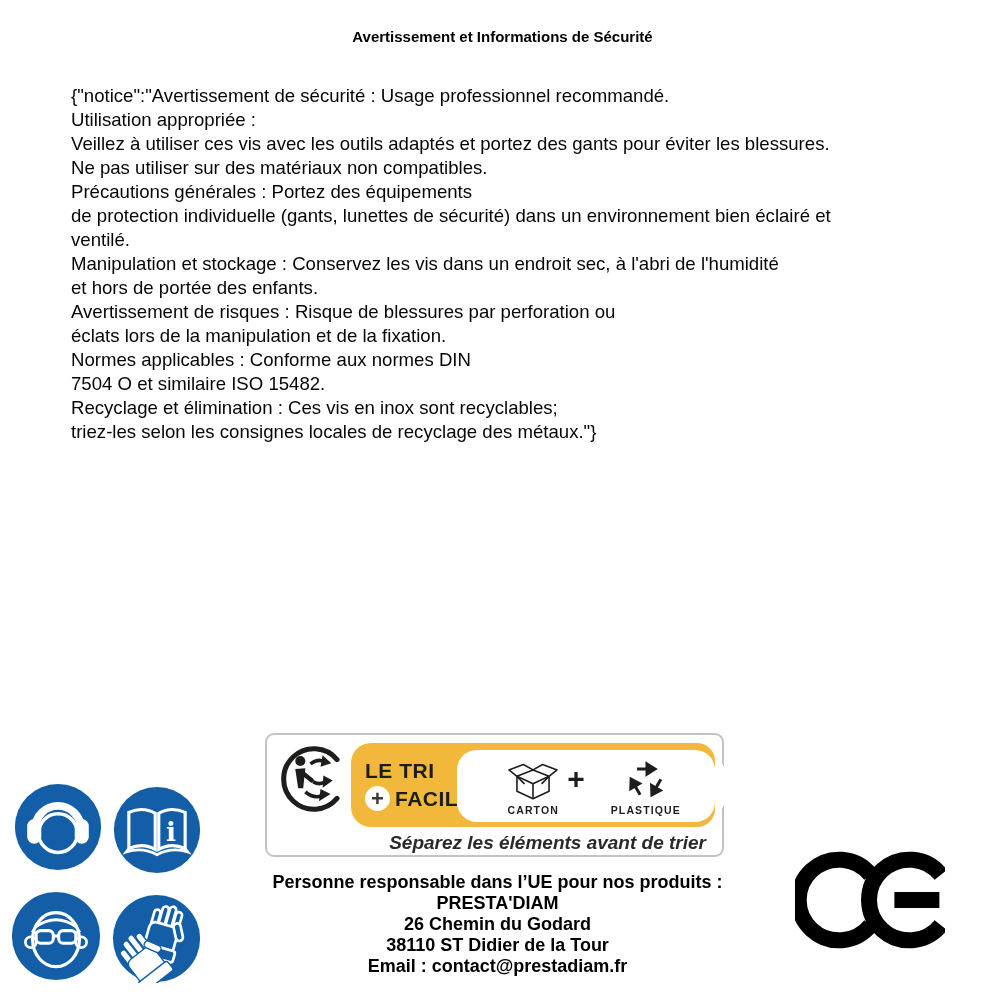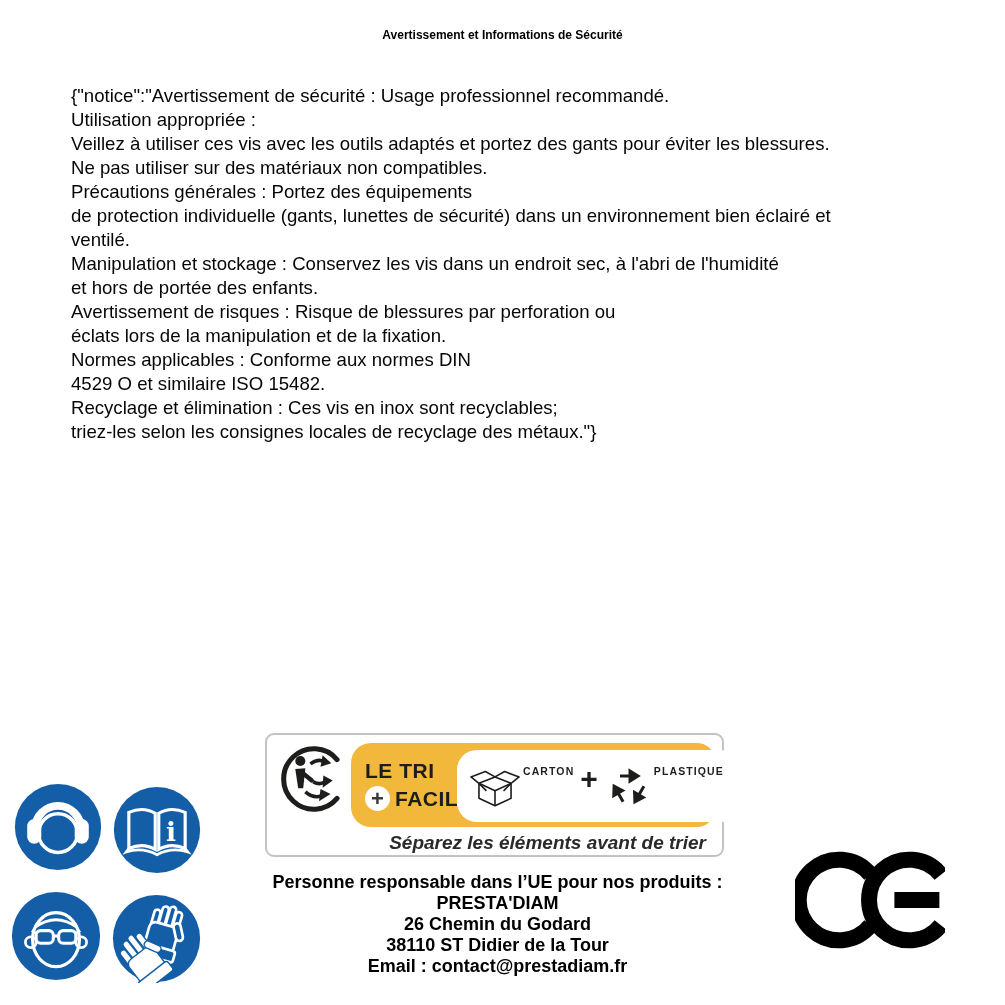--- a/index.html
+++ b/index.html
@@ -2,21 +2,21 @@
 <html><head>
 <meta charset="utf-8">
 <style>
   html,body{margin:0;padding:0;}
   body{
     width:1005px;height:1005px;background:#ffffff;position:relative;
     font-family:"Liberation Sans", sans-serif;color:#0a0a0a;overflow:hidden;
   }
   .abs{position:absolute;}
   
-  .page-title{top:28px;left:0;width:100%;text-align:center;font-size:12px;font-weight:bold;color:#000;}
+  .page-title{top:28px;left:0;width:100%;text-align:center;font-size:15px;font-weight:bold;color:#000;}
   
   .notice{left:71px;top:84px;width:888px;font-size:18.6px;line-height:24px;color:#060606;}
   .notice div{white-space:nowrap;}
   
   .picto{position:absolute;}
   
   .fr-label{left:268px;top:712px;font-size:14px;font-weight:bold;color:#1d1d1b;letter-spacing:.5px;margin-top:40px;}
   .capsule{
     left:265px;top:733px;width:459px;height:124px;background:#fff;
     border:2px solid #c3c3c3;border-radius:9px;box-sizing:border-box;
@@ -36,21 +36,21 @@
     flex:0 0 25px;
   }
   .white-panel{
     flex:1;background:#fff;margin:7px 0 5px 0;border-radius:20px;position:relative;
     display:flex;align-items:center;justify-content:center;padding:0 16px 0 10px;z-index:1;
   }
   .white-panel::after{
     content:"";position:absolute;right:-19px;top:50%;transform:translateY(-50%);
     border-top:36px solid transparent;border-bottom:36px solid transparent;border-left:19px solid #fff;
   }
-  .mat-col{display:flex;flex-direction:row;}
+  .mat-col{display:flex;flex-direction:column;align-items:center;margin-left:20px;}
   .mat-label{font-size:10.5px;font-weight:bold;letter-spacing:1.1px;color:#1d1d1b;margin-top:2px;}
   .mat-plus{font-size:30px;font-weight:bold;color:#1d1d1b;margin:0 6px 14px 6px;}
   .bin-area{width:86px;display:flex;align-items:center;justify-content:center;}
   .tagline{
     position:absolute;right:16px;top:97px;font-size:19px;font-weight:bold;font-style:italic;color:#2a2a2a;
   }
   
   .address{left:240px;top:872px;width:515px;text-align:center;font-weight:bold;font-size:18px;line-height:21px;color:#000;}
   
   .ce{left:795px;top:845px;}
@@ -66,21 +66,21 @@
   <div>Veillez à utiliser ces vis avec les outils adaptés et portez des gants pour éviter les blessures.</div>
   <div>Ne pas utiliser sur des matériaux non compatibles.</div>
   <div>Précautions générales : Portez des équipements</div>
   <div>de protection individuelle (gants, lunettes de sécurité) dans un environnement bien éclairé et</div>
   <div>ventilé.</div>
   <div>Manipulation et stockage : Conservez les vis dans un endroit sec, à l'abri de l'humidité</div>
   <div>et hors de portée des enfants.</div>
   <div>Avertissement de risques : Risque de blessures par perforation ou</div>
   <div>éclats lors de la manipulation et de la fixation.</div>
   <div>Normes applicables : Conforme aux normes DIN</div>
-  <div>4529 O et similaire ISO 15482.</div>
+  <div>7504 O et similaire ISO 15482.</div>
   <div>Recyclage et élimination : Ces vis en inox sont recyclables;</div>
   <div>triez-les selon les consignes locales de recyclage des métaux."}</div>
 </div>
 
 <svg class="picto" style="left:14px;top:783px;" width="88" height="88" viewBox="0 0 100 100">
   <circle cx="50" cy="50" r="49" fill="#135ea6"></circle>
   <circle cx="50" cy="57" r="22" fill="none" stroke="#fff" stroke-width="4"></circle>
   <path d="M 24 52 A 26 26 0 0 1 76 52" fill="none" stroke="#fff" stroke-width="9"></path>
   <rect x="15" y="41" width="16" height="28" rx="8" fill="#fff"></rect>
   <rect x="69" y="41" width="16" height="28" rx="8" fill="#fff"></rect>

